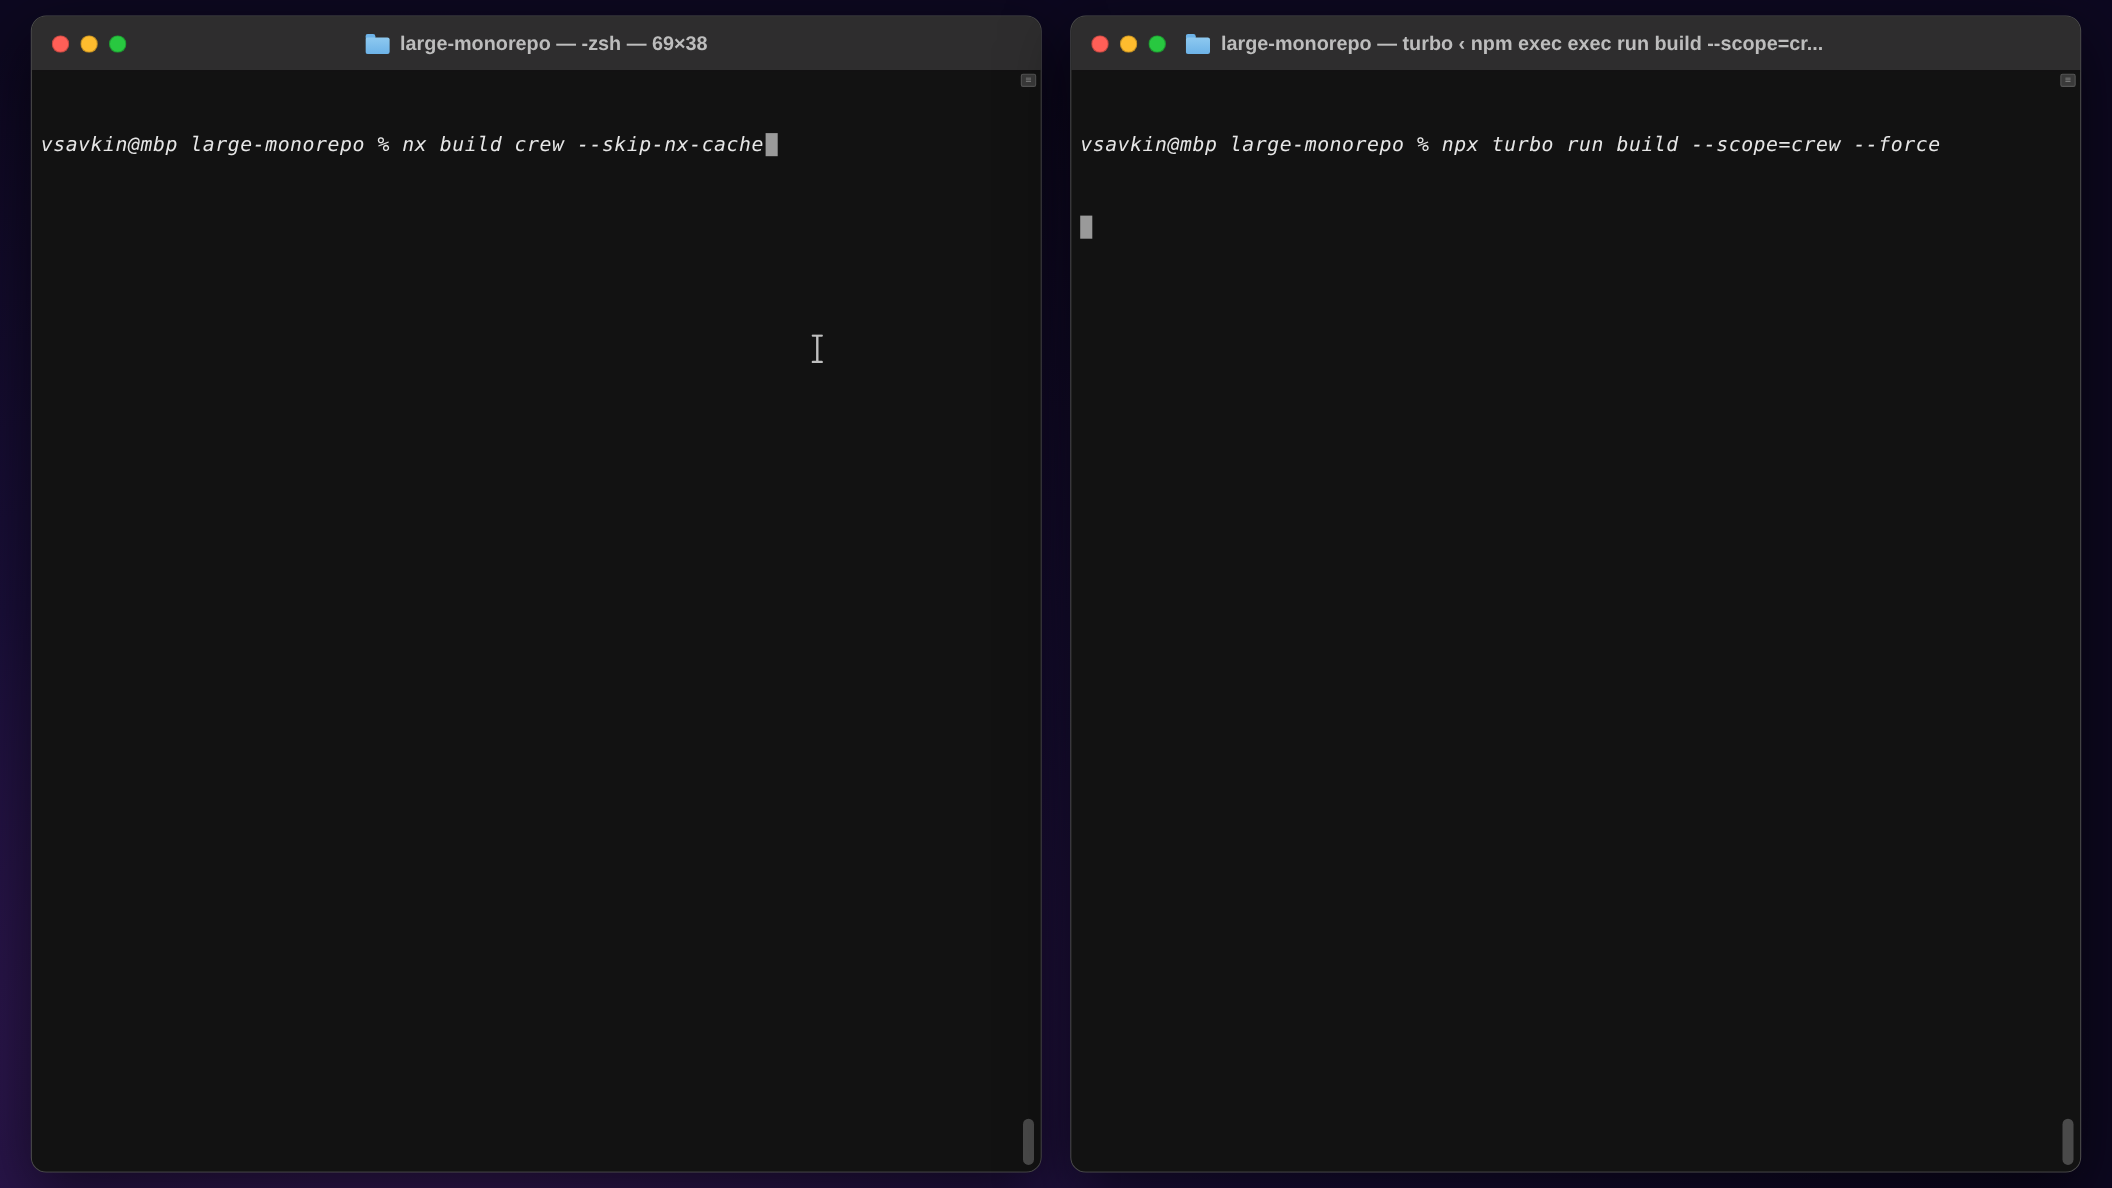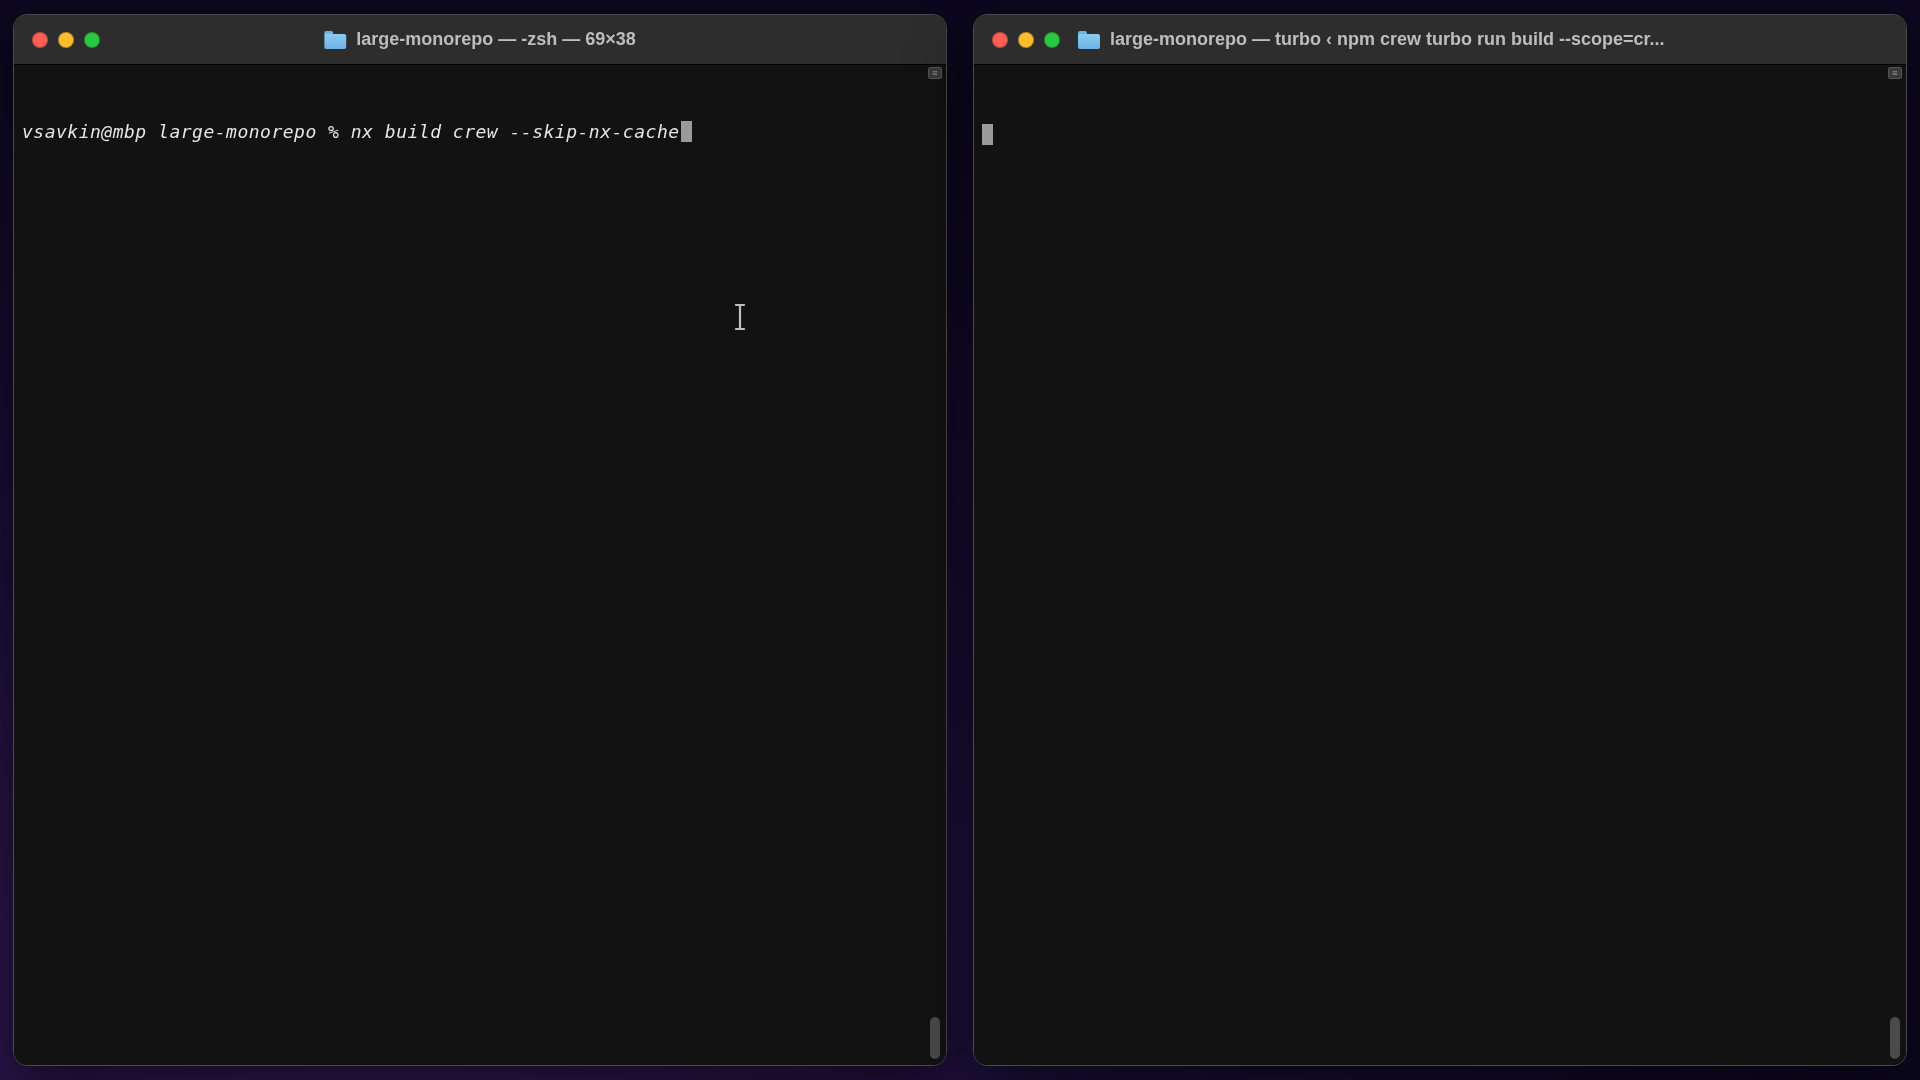--- a/index.html
+++ b/index.html
@@ -9,21 +9,21 @@
     height: 1080px;
     background: radial-gradient(ellipse at 20% 90%, #3a1c5c 0%, #1a0f3a 35%, #0d0820 70%);
     font-family: "SF Mono", "Menlo", "Monaco", "Consolas", monospace;
     overflow: hidden;
     position: relative;
   }
   .desktop {
     width: 100%;
     height: 100%;
     position: relative;
-    padding: 14px 13px;
+    padding: 14px 28px;
     display: flex;
     gap: 26px;
   }
   .terminal-window {
     flex: 1;
     background: #1b1b1b;
     border-radius: 14px;
     border: 1px solid #4a4a4a;
     box-shadow: 0 20px 60px rgba(0,0,0,0.6);
     display: flex;
@@ -206,24 +206,25 @@
 
   <div class="terminal-window title-right">
     <div class="titlebar">
       <div class="traffic-lights">
         <div class="tl close"></div>
         <div class="tl minimize"></div>
         <div class="tl zoom"></div>
       </div>
       <div class="title-center">
         <span class="folder-icon"></span>
-        <span class="title-text">large-monorepo — turbo ‹ npm crew turbo run build --scope=cr...</span>
+        <span class="title-text">large-monorepo — turbo ‹ npm exec exec run build --scope=cr...</span>
       </div>
     </div>
     <div class="terminal-body">
+      <span class="prompt-line"><span>vsavkin@mbp large-monorepo % </span><span>npx turbo run build --scope=crew --force</span></span>
       <span class="cursor-block newline"></span>
     </div>
     <div class="scroll-gutter">
       <div class="scroll-marker">≡</div>
       <div class="scroll-thumb"></div>
     </div>
   </div>
 
 </div>
 

